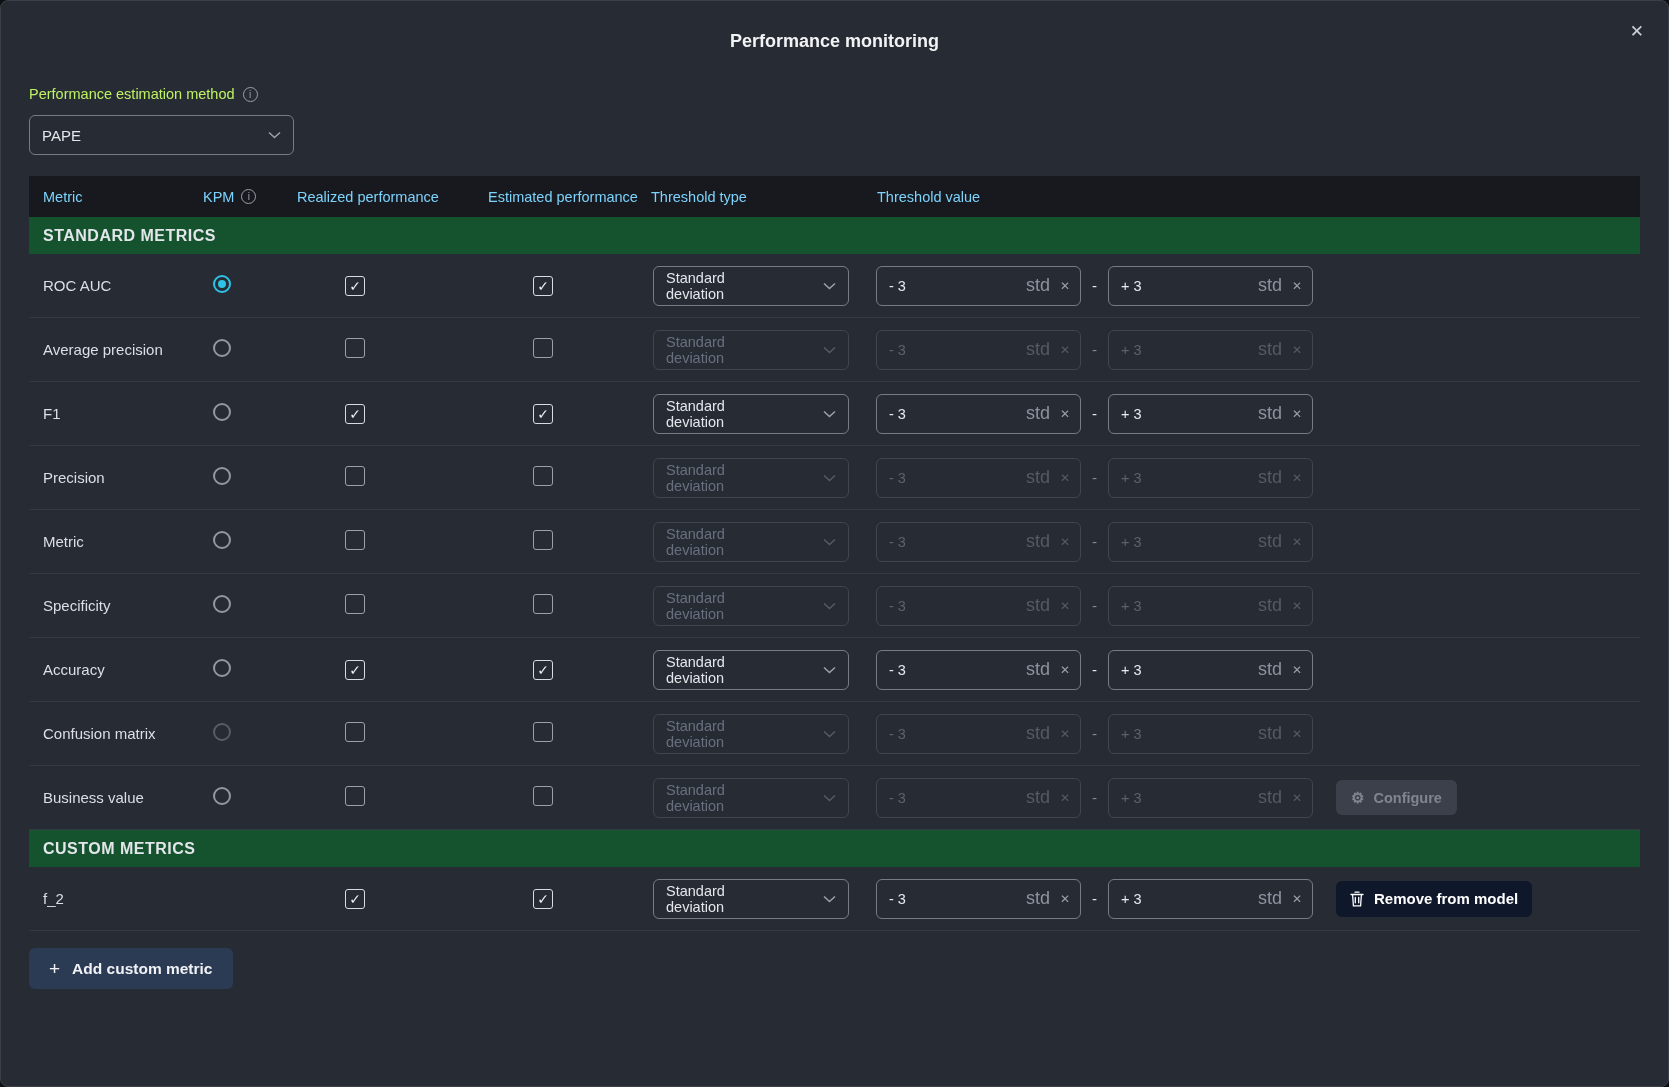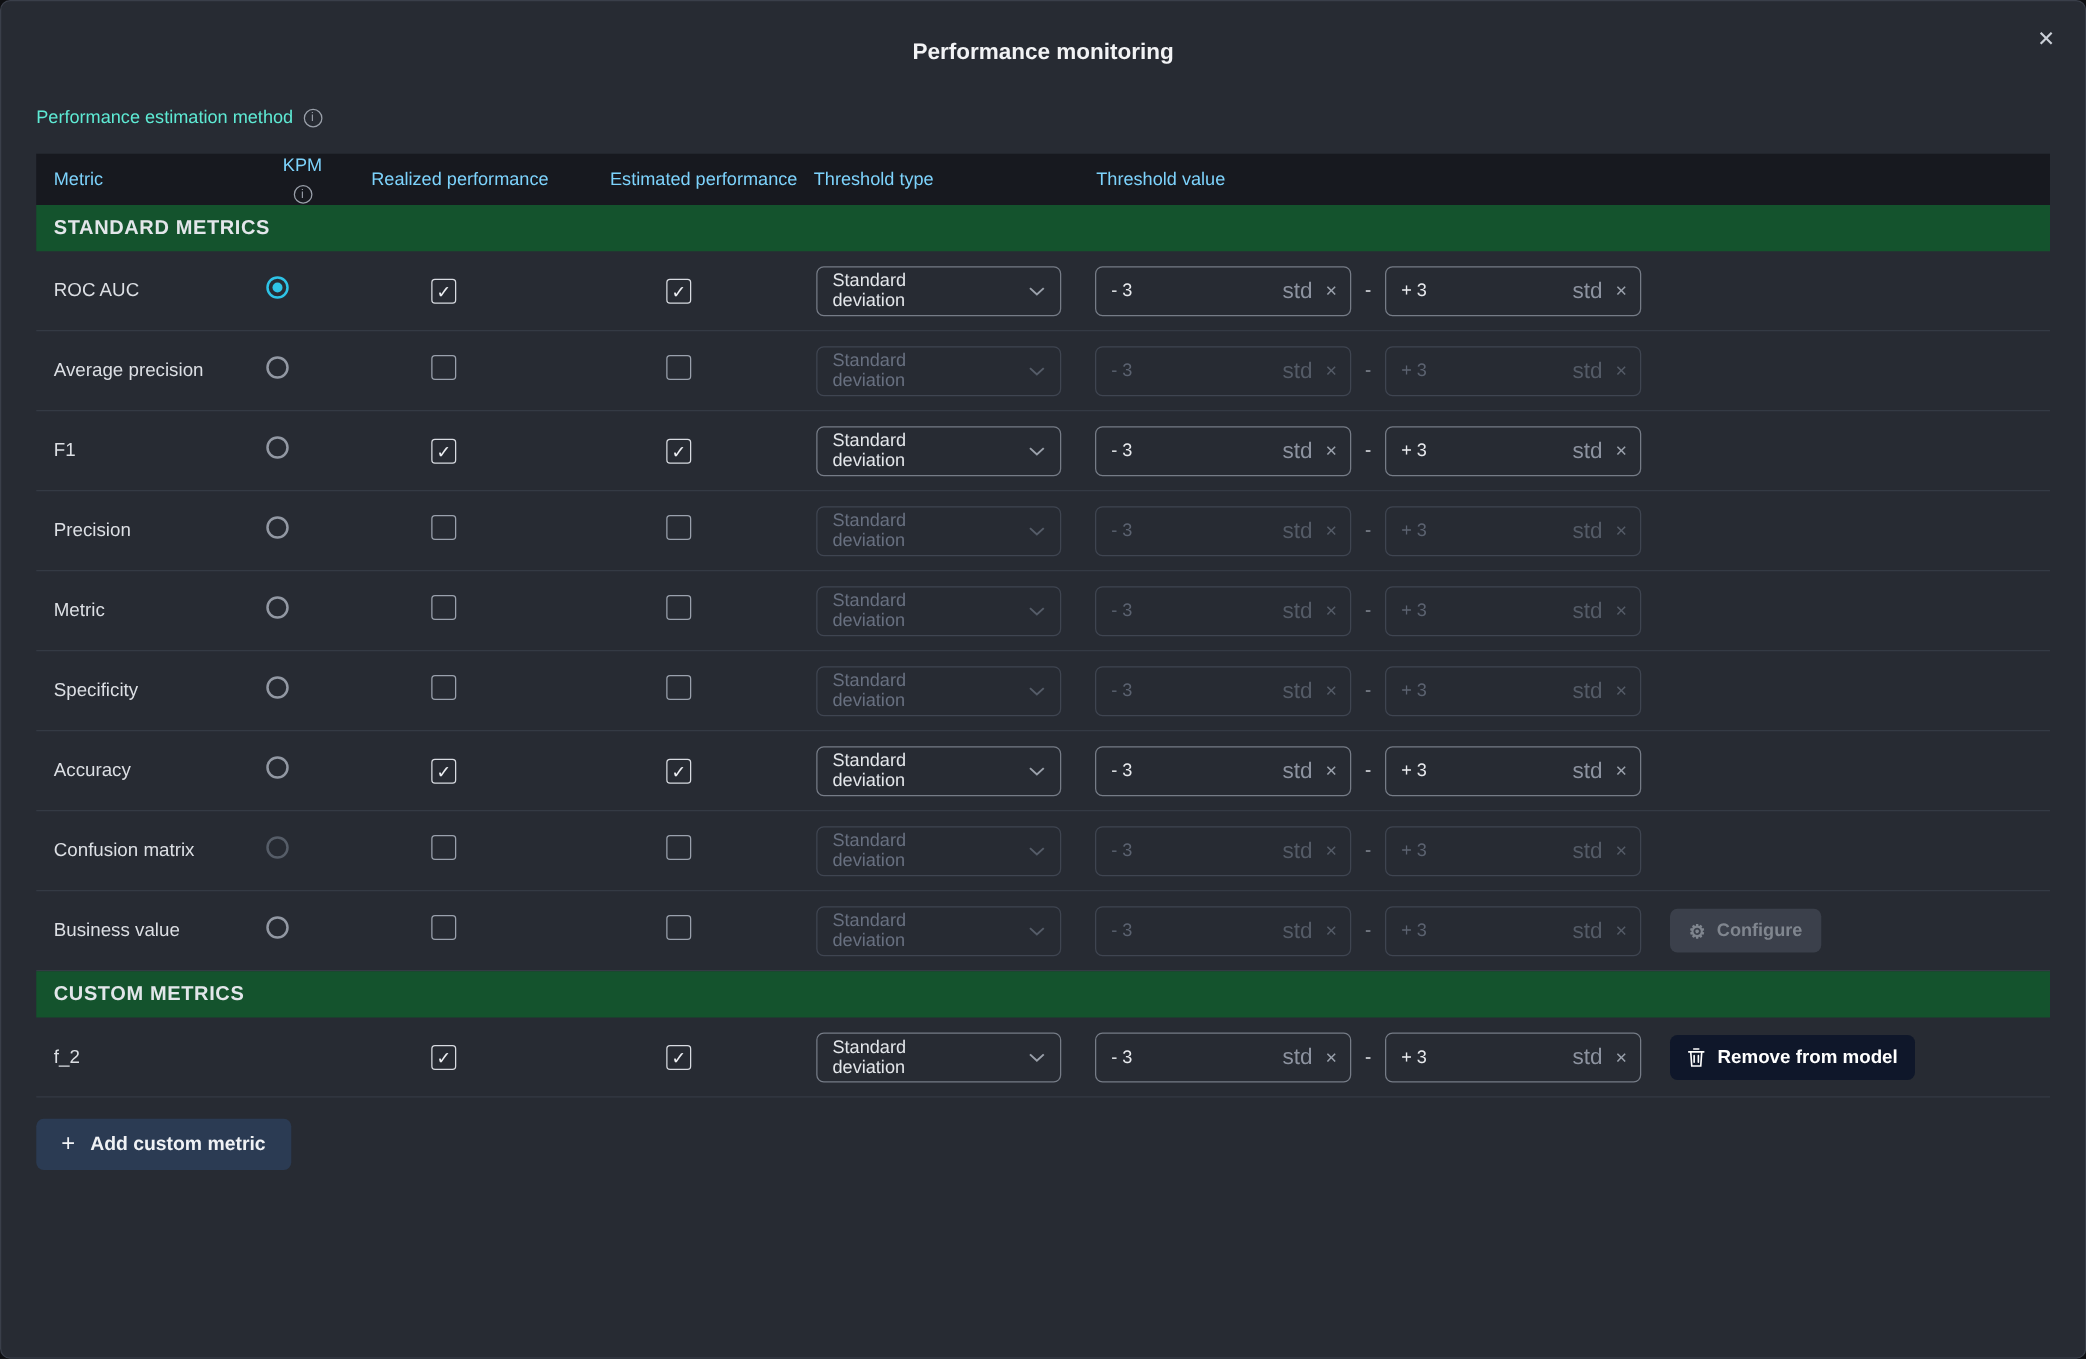--- a/index.html
+++ b/index.html
@@ -28,21 +28,21 @@
   .close-btn {
     position: absolute; top: 16px; right: 20px;
     background: none; border: none;
     color: #cbd0d8; font-size: 17px;
     cursor: pointer; padding: 4px;
     font-family: "Liberation Sans", sans-serif;
   }
   
   .estimation { margin: 34px 0 0 28px; }
   .est-label-row { display: flex; align-items: center; gap: 8px; }
-  .est-label { color: #5eead4; font-size: 14.5px; }
+  .est-label { color: #bef264; font-size: 14.5px; }
   .info-icon {
     width: 15px; height: 15px;
     border: 1px solid #9aa0aa; border-radius: 50%;
     display: inline-flex; align-items: center; justify-content: center;
     color: #9aa0aa; font-size: 10px; font-style: normal;
   }
   .info-icon::after { content: "i"; }
   .select {
     display: flex; align-items: center; justify-content: space-between;
     height: 40px; padding: 0 12px;
@@ -60,21 +60,21 @@
     grid-template-columns: 162px 90px 190px 173px 227px 455px 1fr;
     align-items: center;
   }
   .thead {
     height: 41px;
     background: #17191f;
     color: #7dd3fc; font-size: 14.5px;
   }
   .thead .hc { display: flex; align-items: center; gap: 7px; }
   .hc-metric { padding-left: 14px; }
-  .hc-kpm { padding-left: 12px; flex-direction: column; }
+  .hc-kpm { padding-left: 12px; }
   .hc-realized { padding-left: 16px; }
   .hc-estimated { padding-left: 17px; }
   .hc-ttype { padding-left: 7px; }
   .hc-tvalue { padding-left: 6px; }
   .section-bar {
     height: 37px;
     background: #14532d;
     display: flex; align-items: center;
     padding-left: 14px;
     font-size: 16px; font-weight: 700; letter-spacing: 0.5px;
@@ -172,20 +172,26 @@
     <span>✕</span>
   </button>
 
   <h1 class="modal-title">Performance monitoring</h1>
 
   <div class="estimation">
     <div class="est-label-row">
       <span class="est-label">Performance estimation method</span>
       <span class="info-icon"></span>
     </div>
+    <div class="select pape-select">
+      <span>PAPE</span>
+      <svg class="chev" width="13" height="8" viewBox="0 0 13 8">
+          <path d="M1 1.5 L6.5 6.5 L12 1.5" fill="none" stroke="currentColor" stroke-width="1.6"></path>
+        </svg>
+    </div>
   </div>
 
   <div class="table">
 
     <div class="thead grid">
       <div class="hc hc-metric">Metric</div>
       <div class="hc hc-kpm">
         <span>KPM</span>
         <span class="info-icon"></span>
       </div>

